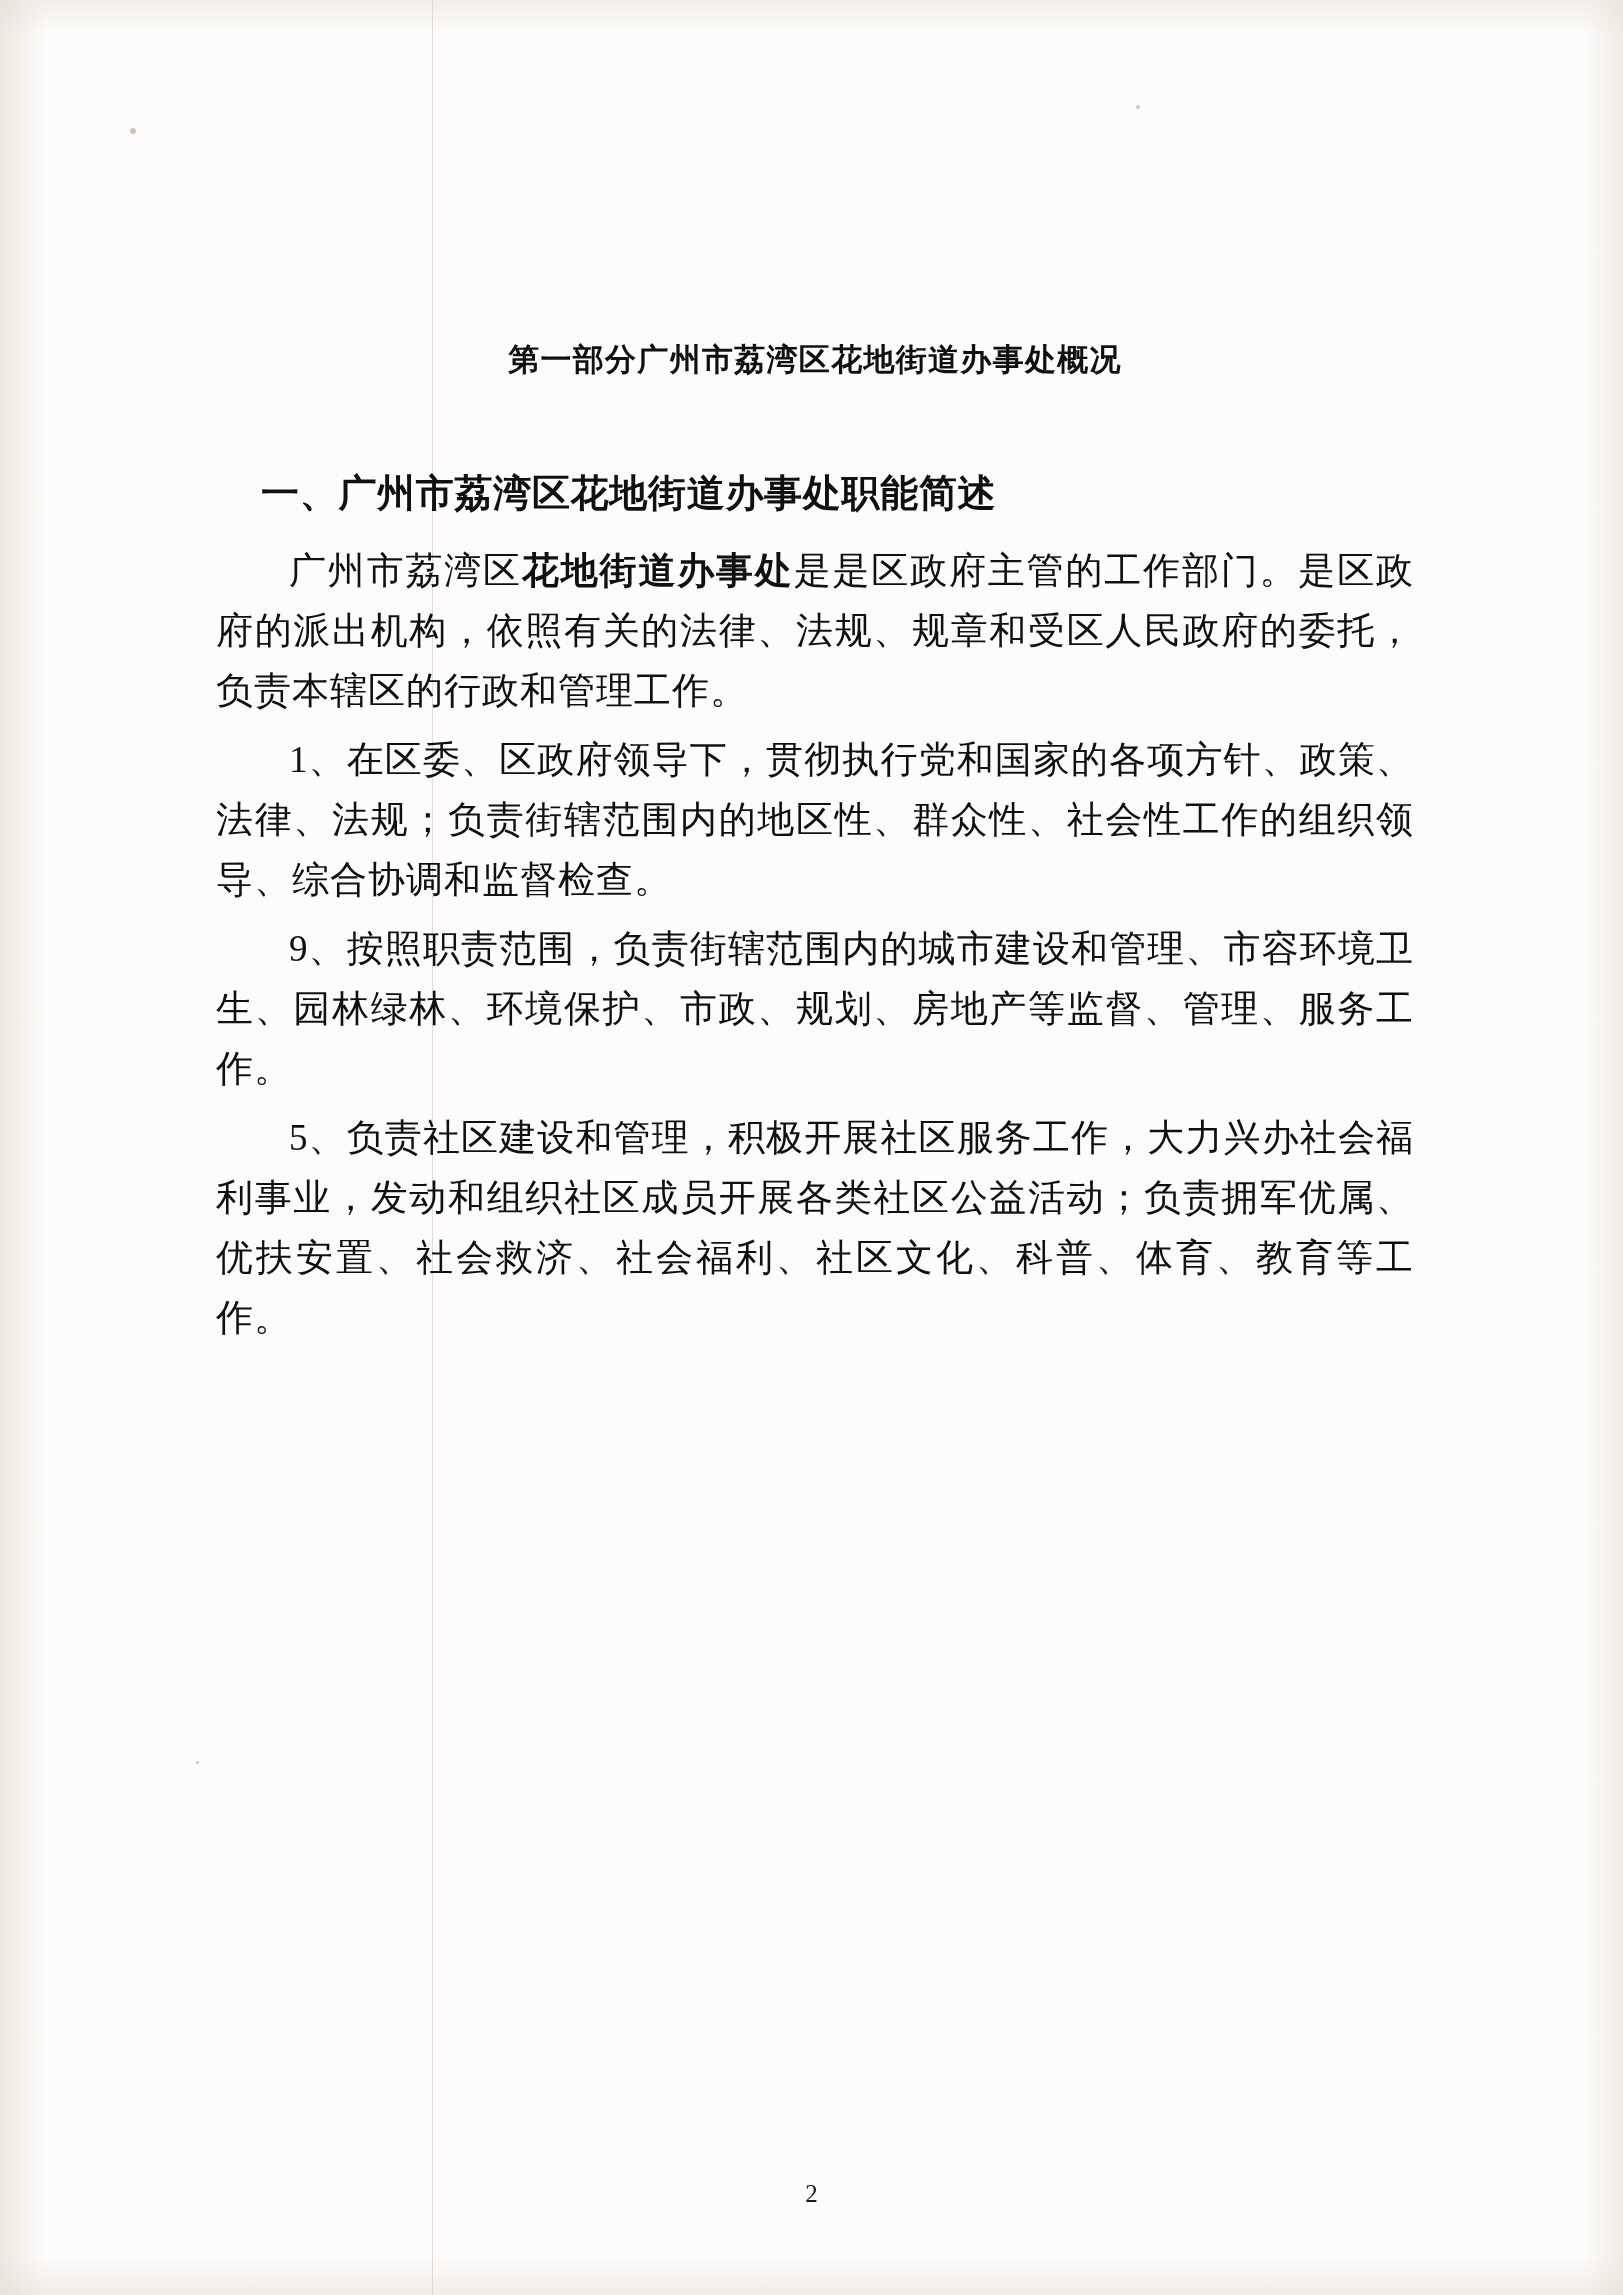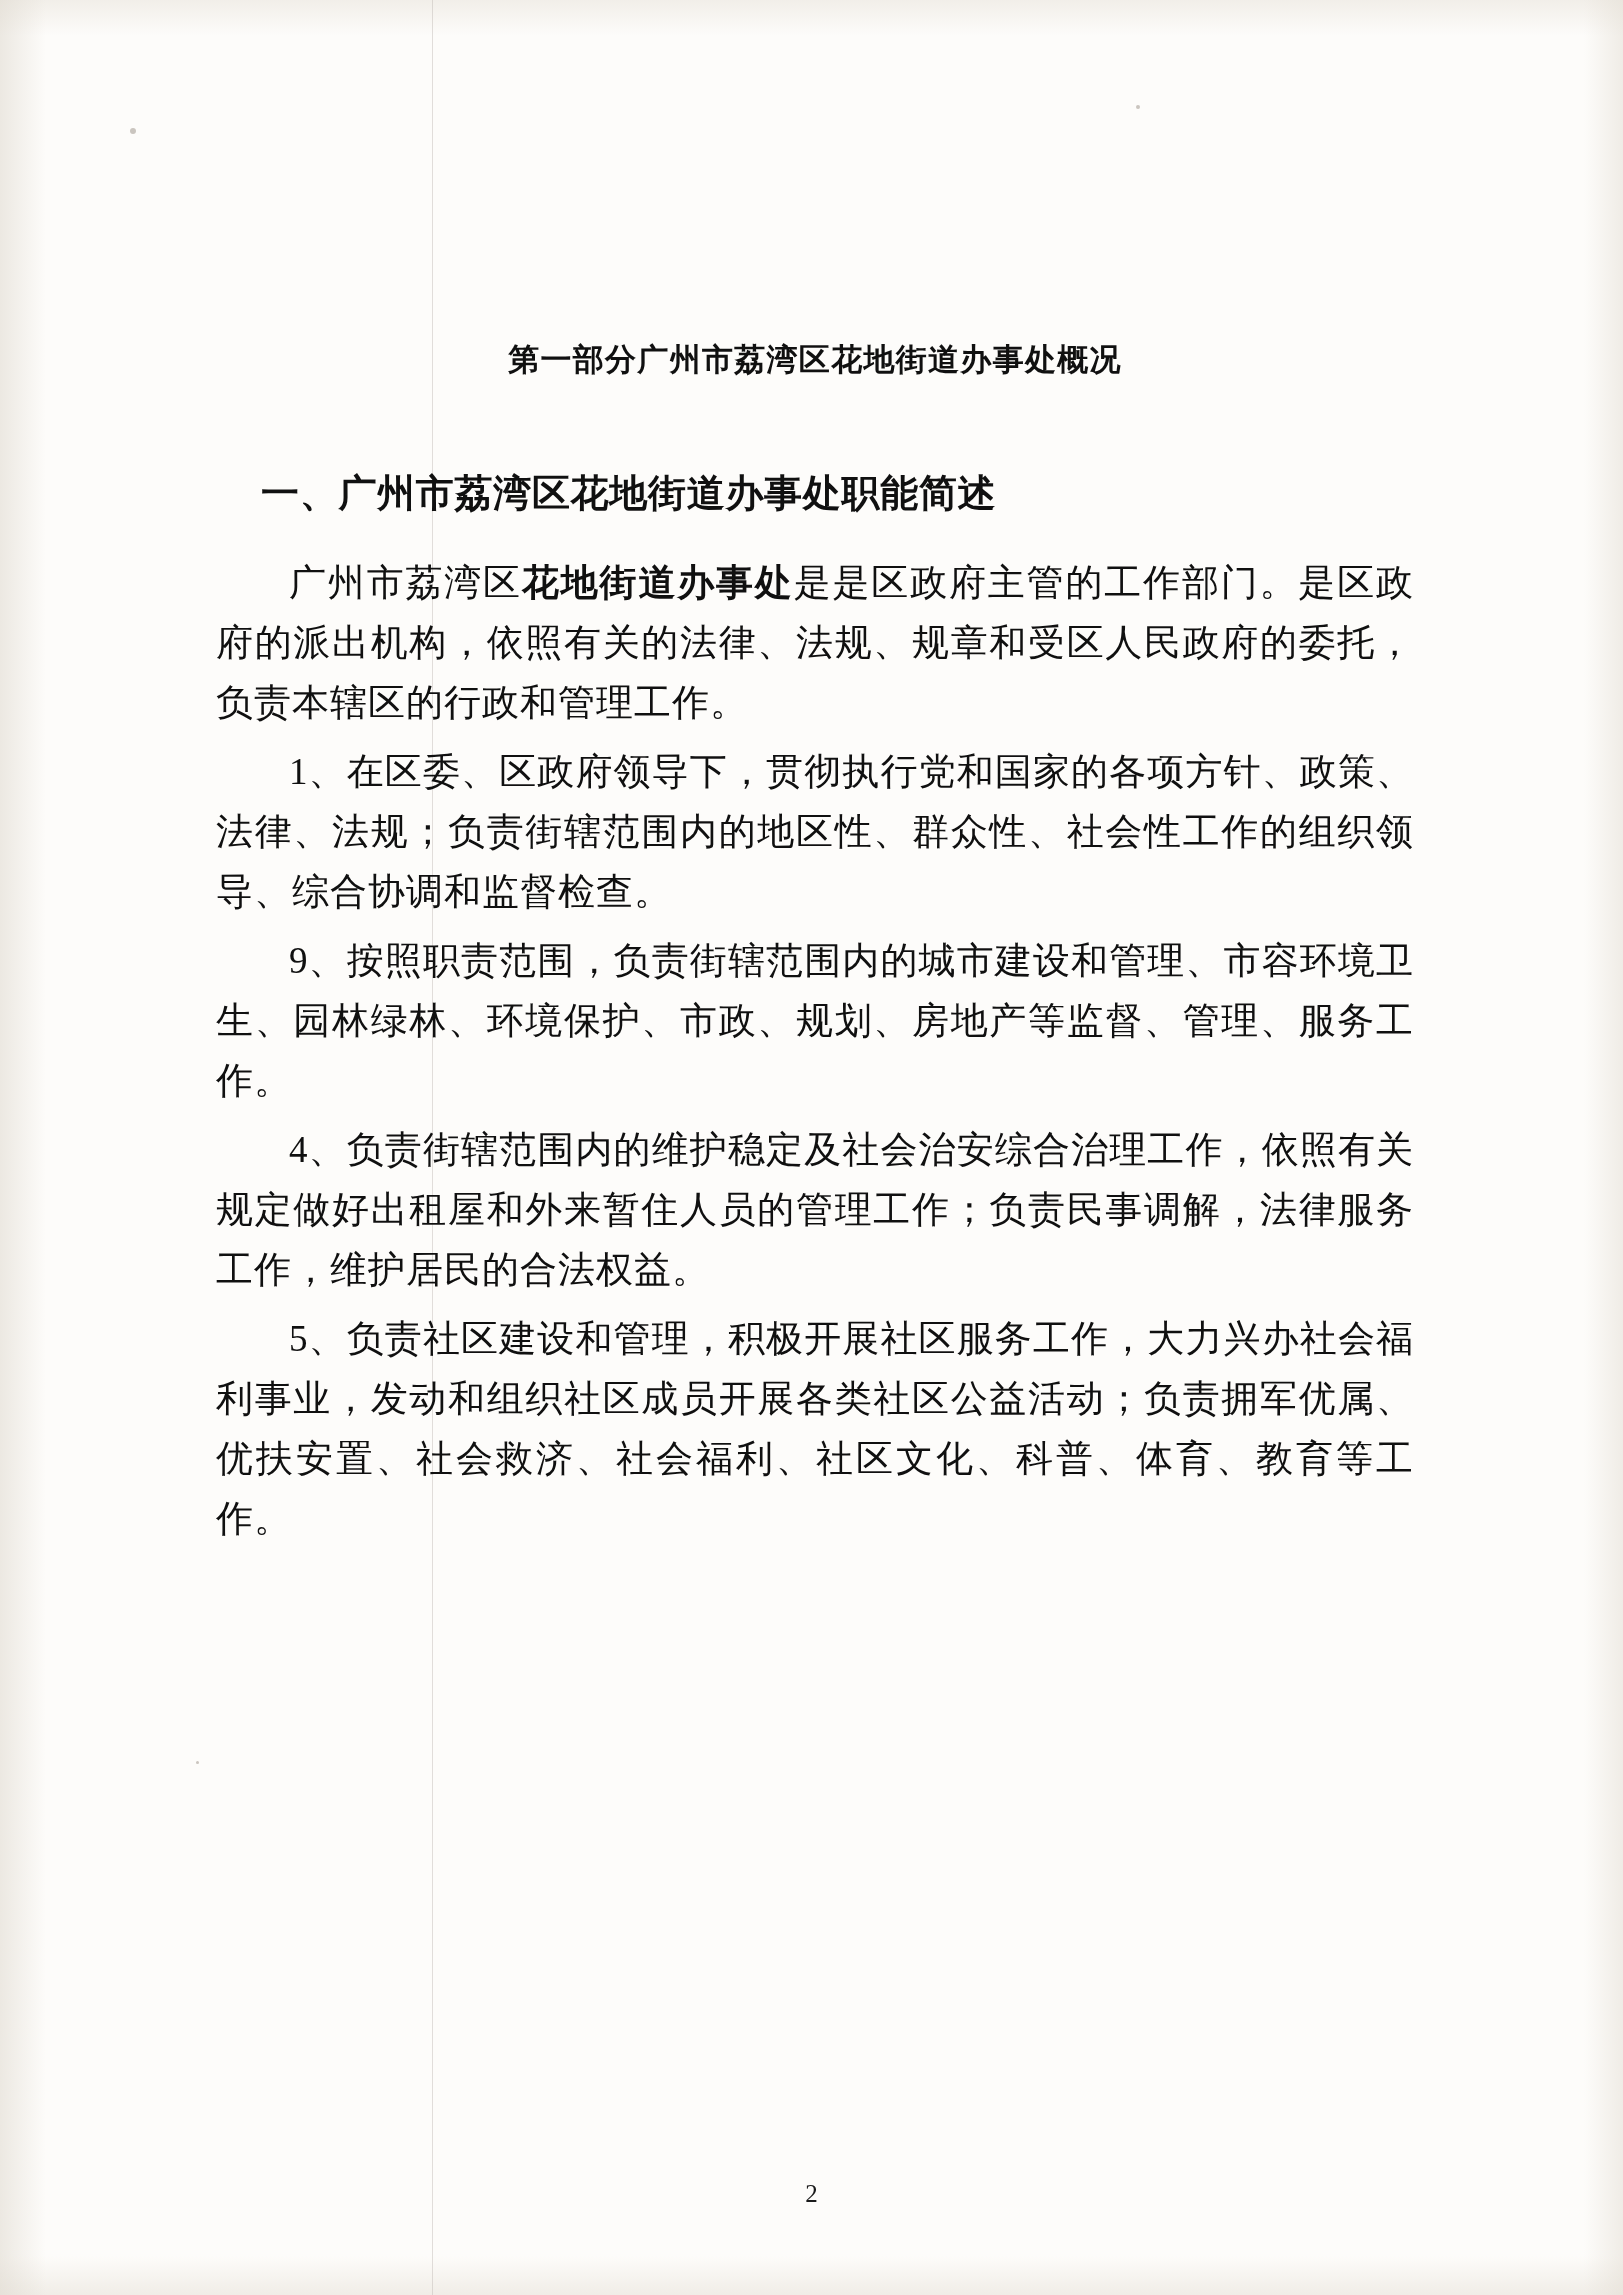--- a/index.html
+++ b/index.html
@@ -61,21 +61,21 @@
     line-height: 1.3;
     margin: 0 0 86px 0;
     font-family: "Liberation Serif", "DejaVu Serif", serif;
   }
 
   .section-heading {
     font-size: 38px;
     font-weight: bold;
     letter-spacing: 0.7px;
     line-height: 1.45;
-    margin: 0 0 32px 0;
+    margin: 0 0 20px 0;
     text-indent: 45px;
   }
 
   p.body-par {
     font-size: 37px;
     line-height: 1.62;
     margin: 0 0 9.2px 0;
     text-indent: 73px;
     letter-spacing: 1px;
     text-align: justify;
@@ -113,21 +113,20 @@
 
     <h2 class="section-heading">一、广州市荔湾区花地街道办事处职能简述</h2>
 
     <p class="body-par"><span>广州市荔湾区</span><span class="emph">花地街道办事处</span><span>是是区政府主管的工作部门。是区政府的派出机构，依照有关的法律、法规、规章和受区人民政府的委托，负责本辖区的行政和管理工作。</span></p>
 
     <p class="body-par">1、在区委、区政府领导下，贯彻执行党和国家的各项方针、政策、法律、法规；负责街辖范围内的地区性、群众性、社会性工作的组织领导、综合协调和监督检查。</p>
 
 
     <p class="body-par">9、按照职责范围，负责街辖范围内的城市建设和管理、市容环境卫生、园林绿林、环境保护、市政、规划、房地产等监督、管理、服务工作。</p>
 
-    <p class="body-par">4、负责街辖范围内的维护稳定及社会治安综合治理工作，依照有关规定做好出租屋和外来暂住人员的管理工作；负责民事调解，法律服务工作，维护居民的合法权益。</p>
 
     <p class="body-par">5、负责社区建设和管理，积极开展社区服务工作，大力兴办社会福利事业，发动和组织社区成员开展各类社区公益活动；负责拥军优属、优扶安置、社会救济、社会福利、社区文化、科普、体育、教育等工作。</p>
 
   </div>
 
   <div class="page-number">2</div>
 
 </div>
 
 

